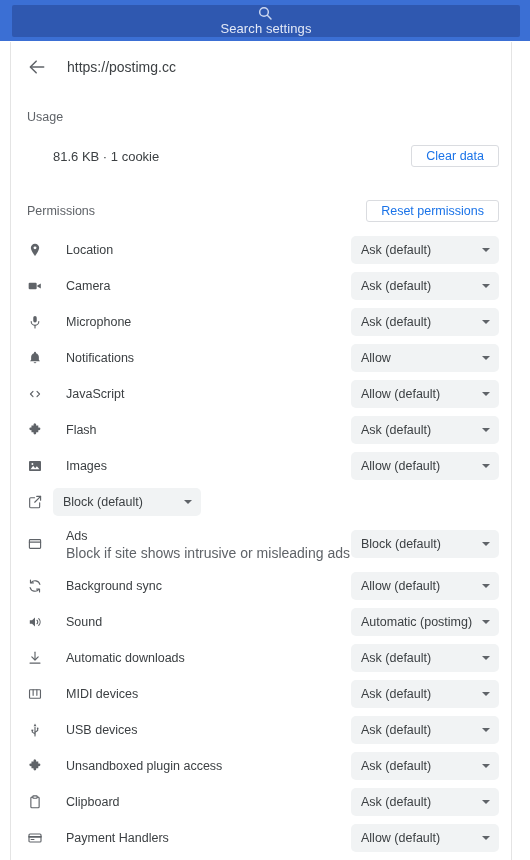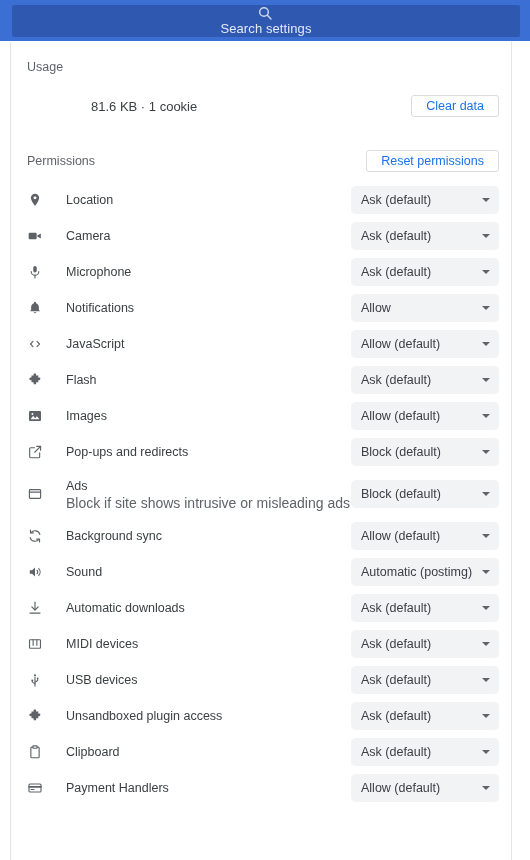--- a/index.html
+++ b/index.html
@@ -55,21 +55,21 @@
   .section-title {
     font-size: 12.5px; color: #5f6368; font-weight: 400;
     padding-left: 16px;
   }
   .usage-title { margin-top: 18px; }
 
   .usage-row {
     display: flex; align-items: center; justify-content: space-between;
     padding: 0 12px 0 42px; height: 48px; margin-top: 8px;
   }
-  .usage-text { font-size: 13px; color: #3c4043; margin-left: 38px; }
+  .usage-text { font-size: 13px; color: #3c4043; }
 
   .btn-outline {
     font-family: "Liberation Sans", sans-serif;
     font-size: 12.5px; color: #1a73e8;
     background: #fff; border: 1px solid #dadce0; border-radius: 3px;
     padding: 3px 14px; cursor: pointer; white-space: nowrap;
   }
 
   .perm-head {
     display: flex; align-items: center; justify-content: space-between;
@@ -126,20 +126,29 @@
           <circle cx="10.5" cy="10.5" r="6.5"></circle>
           <line x1="15.5" y1="15.5" x2="21" y2="21" stroke-linecap="round"></line>
         </svg>
       </span>
       <span class="search-placeholder">Search settings</span>
     </div>
   </div>
 
   <div class="card">
 
+    <div class="page-head">
+      <span class="back-arrow">
+        <svg viewBox="0 0 24 24" width="20" height="20" fill="none" stroke="#5f6368" stroke-width="1.8" stroke-linecap="round" stroke-linejoin="round">
+          <line x1="20" y1="12" x2="4.5" y2="12"></line>
+          <polyline points="11,5 4,12 11,19"></polyline>
+        </svg>
+      </span>
+      <span class="site-url">https://postimg.cc</span>
+    </div>
 
     <div class="section-title usage-title">Usage</div>
 
     <div class="usage-row">
       <span class="usage-text">81.6 KB · 1 cookie</span>
       <button class="btn-outline">Clear data</button>
     </div>
 
     <div class="perm-head">
       <span class="section-title">Permissions</span>
@@ -254,23 +263,20 @@
           </div>
         </div>
         <div class="perm-row">
           <span class="perm-icon">
             <svg viewBox="0 0 24 24" width="16" height="16" fill="none" stroke="#5f6368" stroke-width="1.7" stroke-linecap="round" stroke-linejoin="round">
               <path d="M19 13.2V19a1.6 1.6 0 0 1-1.6 1.6H5.6A1.6 1.6 0 0 1 4 19V7.2a1.6 1.6 0 0 1 1.6-1.6h5.8"></path>
               <polyline points="14.6,3.6 20.4,3.6 20.4,9.4"></polyline>
               <line x1="20.4" y1="3.6" x2="11.6" y2="12.4"></line>
             </svg>
           </span>
-          <div class="perm-labels">
-            <div class="perm-name">Pop-ups and redirects</div>
-          </div>
           <div class="perm-select">
             <span class="value">Block (default)</span>
             <span class="caret"></span>
           </div>
         </div>
         <div class="perm-row tall">
           <span class="perm-icon">
             <svg viewBox="0 0 24 24" width="16" height="16" fill="none" stroke="#5f6368" stroke-width="1.7" stroke-linecap="round" stroke-linejoin="round">
               <rect x="3.6" y="5.4" width="16.8" height="13.2" rx="1.2"></rect>
               <line x1="3.6" y1="9.2" x2="20.4" y2="9.2"></line>

